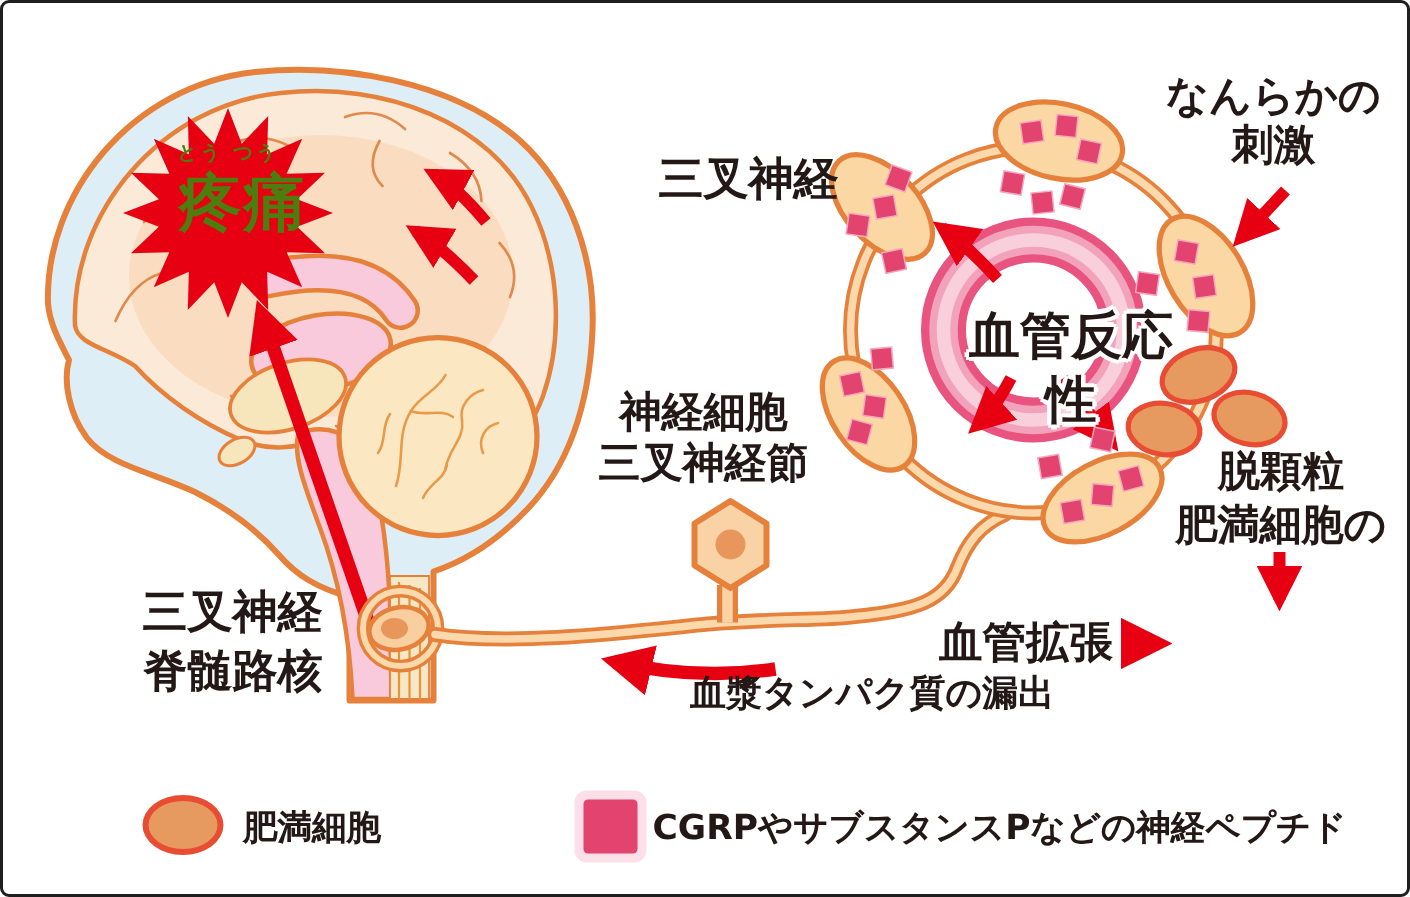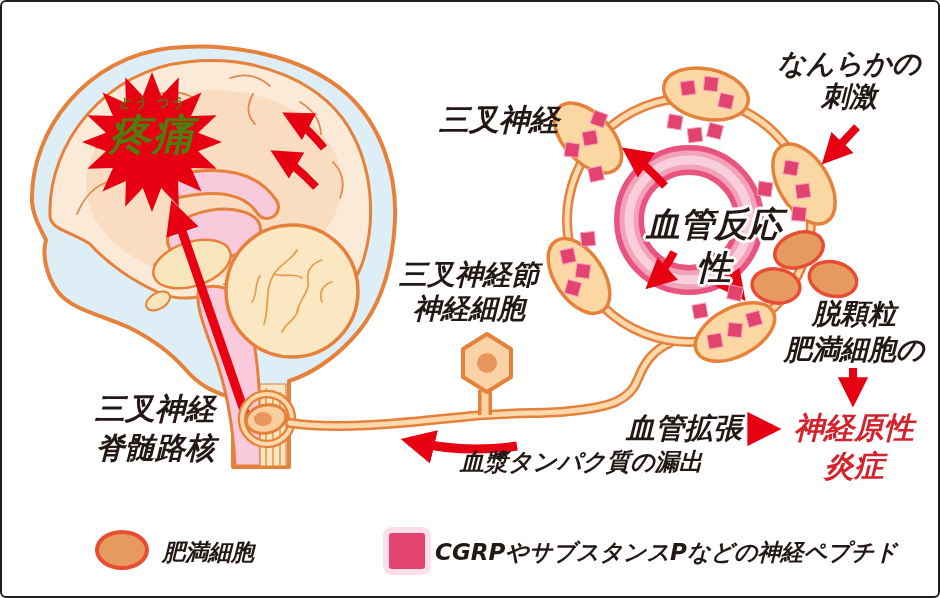--- a/index.html
+++ b/index.html
@@ -2,21 +2,21 @@
 <html><head>
 <meta charset="utf-8">
 <style>
   html,body{margin:0;padding:0;background:#fff;}
   .stage{
     position:relative;width:940px;height:598px;box-sizing:border-box;
     border:2px solid #1f1f1f;border-radius:6px;background:#ffffff;overflow:hidden;
     font-family:"DejaVu Sans","Liberation Sans",sans-serif;
   }
   .art{position:absolute;left:0;top:0;}
-  .lbl{position:absolute;font-weight:700;color:#231815;line-height:1.25;white-space:nowrap;font-style:italic;}
+  .lbl{position:absolute;font-weight:700;color:#231815;line-height:1.25;white-space:nowrap;}
   .center{text-align:center;white-space:normal;}
   .outlined{
     text-shadow:-2px -2px 0 #fff,2px -2px 0 #fff,-2px 2px 0 #fff,2px 2px 0 #fff,
                  0 -3px 0 #fff,0 3px 0 #fff,-3px 0 0 #fff,3px 0 0 #fff;
   }
   .white{color:#4d7c0f;}
   .red{color:#d5232e;}
   .swatch-ellipse{
     position:absolute;left:93px;top:528px;width:54px;height:40px;border-radius:50%;
     background:#e79a5f;border:4px solid #e84d33;box-sizing:border-box;
@@ -174,54 +174,50 @@
     <path d="M314,185 Q292,162 275,152" marker-end="url(#ah)"></path>
   </g>
 
   <path d="M855,125 L825,157" stroke="#e60012" stroke-width="8" fill="none" marker-end="url(#ah)"></path>
   <path d="M851,366 L851,398" stroke="#e60012" stroke-width="8" fill="none" marker-end="url(#ah)"></path>
   <path d="M750,427 L771,427" stroke="#e60012" stroke-width="9" fill="none" marker-end="url(#ah)"></path>
   <path d="M515,444 Q462,452 407,439" stroke="#e60012" stroke-width="9" fill="none" marker-end="url(#ah)"></path>
 </svg>
 
 <div class="lbl white center" style="left:90px;top:93px;width:120px;font-size:13px;letter-spacing:2px;">とう つう</div>
-<div class="lbl white center" style="left:80px;top:107px;width:140px;font-size:42px;letter-spacing:1px;">疼痛</div>
+<div class="lbl white center" style="left:90px;top:107px;width:140px;font-size:42px;letter-spacing:1px;">疼痛</div>
 
 <div class="lbl" style="left:437px;top:99px;font-size:30px;">三叉神経</div>
 
 <div class="lbl center" style="left:772px;top:45px;width:150px;font-size:28px;line-height:33px;">
   <span style="display:block">なんらかの</span>
   <span style="display:block">刺激</span>
 </div>
 
 <div class="lbl center outlined" style="left:632px;top:201px;width:160px;font-size:34px;">血管反応性</div>
 
 <div class="lbl center" style="left:392px;top:256px;width:150px;font-size:28px;line-height:34px;">
+  <span style="display:block">神経細胞</span>
   <span style="display:block">三叉神経節</span>
-  <span style="display:block">神経細胞</span>
 </div>
 
 <div class="lbl center" style="left:90px;top:387px;width:126px;font-size:30px;line-height:39px;">
   <span style="display:block">三叉神経</span>
   <span style="display:block">脊髄路核</span>
 </div>
 
 <div class="lbl center" style="left:776px;top:294px;width:152px;font-size:28px;line-height:36px;">
   <span style="display:block">脱顆粒</span>
   <span style="display:block">肥満細胞の</span>
 </div>
 
 <div class="lbl" style="left:624px;top:408px;font-size:29px;">血管拡張</div>
 
 <div class="lbl" style="left:458px;top:445px;font-size:24px;">血漿タンパク質の漏出</div>
 
-<div class="lbl red center" style="left:779px;top:407px;width:146px;font-size:30px;line-height:38px;">
-  <span style="display:block">神経原性</span>
-  <span style="display:block">炎症</span>
-</div>
 
 <div class="swatch-ellipse"></div>
 <div class="lbl" style="left:160px;top:536px;font-size:23px;">肥満細胞</div>
 
 <div class="swatch-square"></div>
 <div class="lbl" style="left:433px;top:536px;font-size:23px;">CGRPやサブスタンスPなどの神経ペプチド</div>
 
 </div>
 
 </body></html>

